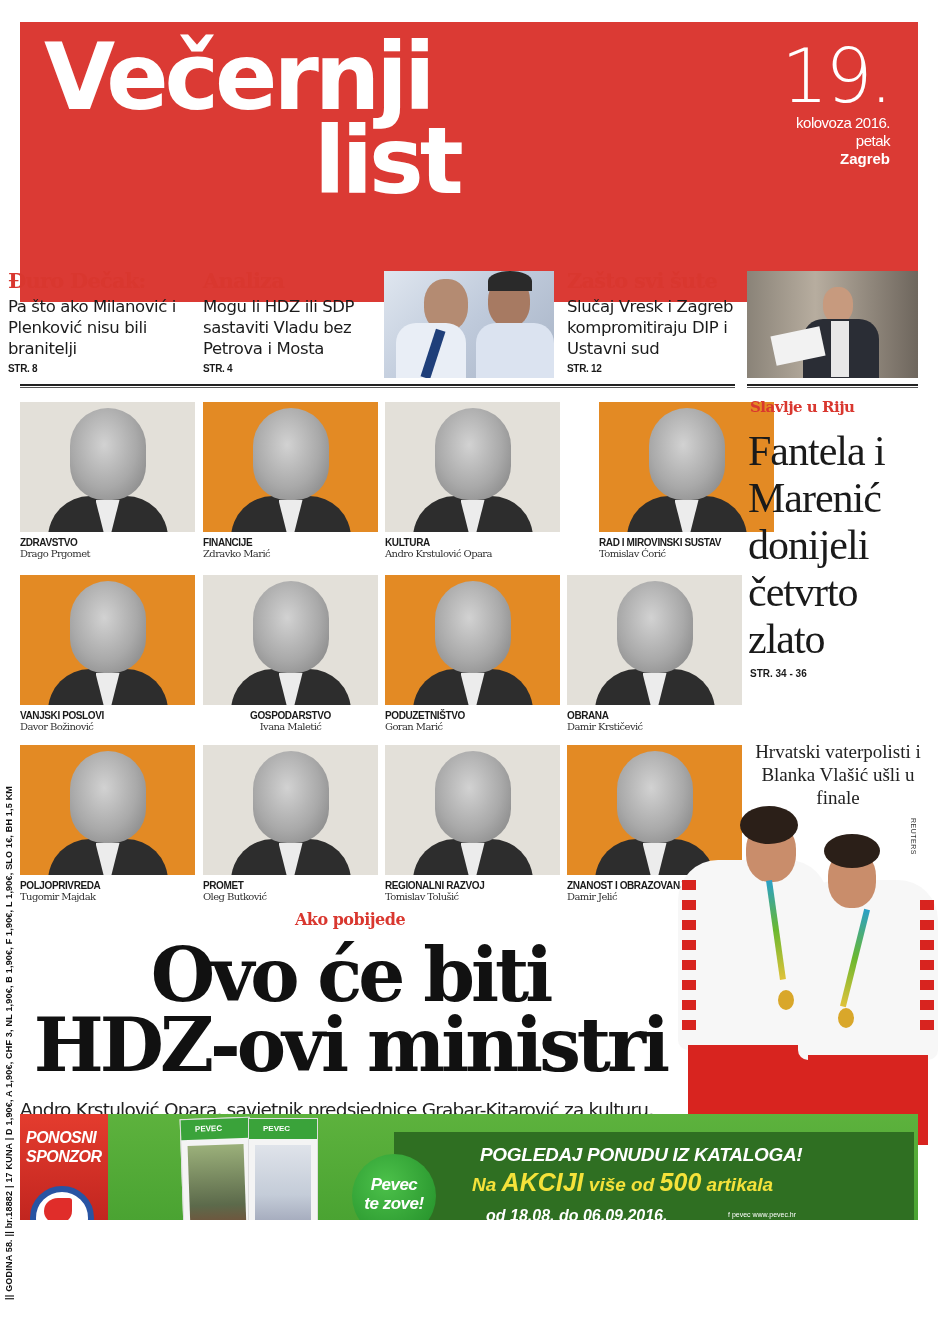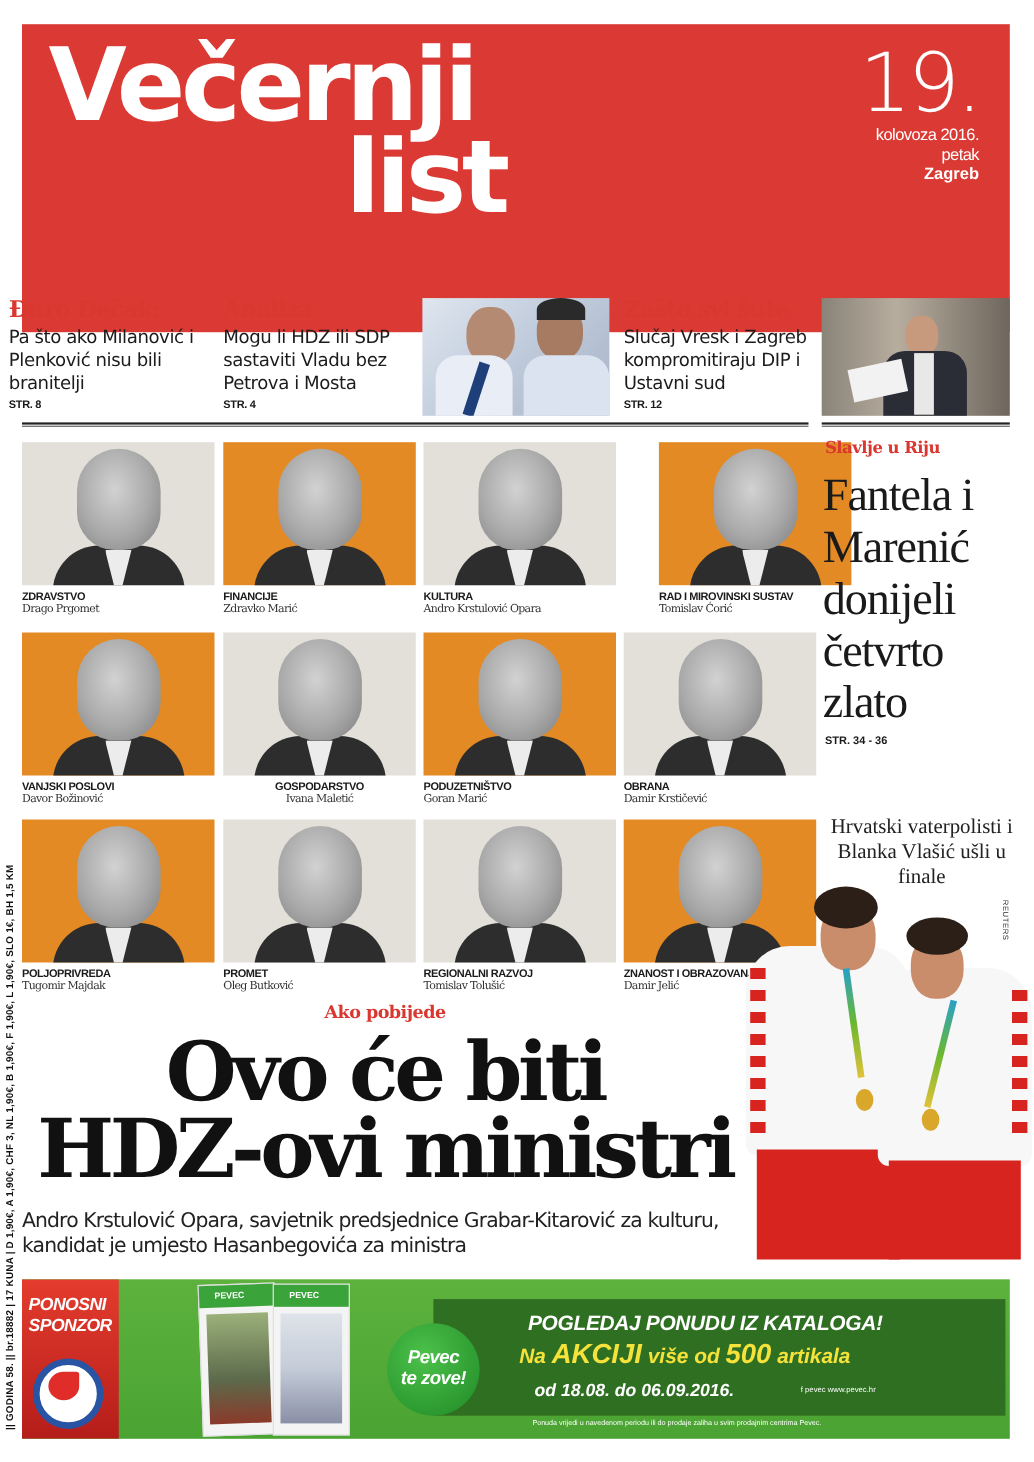--- a/index.html
+++ b/index.html
@@ -53,21 +53,21 @@
 
   
   .main-kicker { position: absolute; left: 20px; width: 660px; top: 910px; text-align: center; font-family: "DejaVu Serif", serif; font-weight: bold; font-size: 16px; color: #d9372f; letter-spacing: -0.5px; }
   .main-title { position: absolute; left: 20px; width: 660px; top: 940px; text-align: center; font-family: "DejaVu Serif", serif; font-weight: bold; font-size: 74px; line-height: 70px; letter-spacing: -4px; color: #111; }
   .main-deck { position: absolute; left: 20px; width: 660px; top: 1098px; text-align: left; font-family: "DejaVu Sans", sans-serif; font-size: 18.5px; line-height: 23px; letter-spacing: -0.8px; color: #222; }
 
   
   .sidecode { position: absolute; left: 4px; top: 1300px; transform: rotate(-90deg); transform-origin: left top; white-space: nowrap; font-weight: bold; font-size: 9px; letter-spacing: 0.2px; color: #111; }
 
   
-  .ad { position: absolute; left: 20px; top: 1163px; width: 898px; height: 145px; background: linear-gradient(#5db23d, #4aa332); overflow: hidden; }
+  .ad { position: absolute; left: 20px; top: 1114px; width: 898px; height: 106px; background: linear-gradient(#5db23d, #4aa332); overflow: hidden; }
   .ad .sponsor { position: absolute; left: 0; top: 0; width: 88px; height: 145px; background: linear-gradient(#e43c2e, #b51d1a); }
   .sponsor .txt { position: absolute; left: 6px; top: 14px; color: #fff; font-weight: bold; font-style: italic; font-size: 16px; line-height: 19px; letter-spacing: -0.5px; }
   .sponsor .badge { position: absolute; left: 10px; top: 72px; width: 64px; height: 64px; border-radius: 50%; background: #fff; border: 6px solid #2854a3; }
   .sponsor .badge::after { content: ""; position: absolute; left: 8px; top: 6px; width: 28px; height: 26px; background: #e02d2a; border-radius: 50% 10% 50% 50%; }
   .catalog { position: absolute; top: 4px; width: 70px; height: 138px; background: #f4f4f4; border: 1px solid #ddd; }
   .catalog .top { height: 20px; background: #3aa33a; color: #fff; font-size: 8px; font-weight: bold; padding: 5px 0 0 14px; }
   .catalog .img { margin: 6px 6px 0; height: 100px; background: linear-gradient(#9bb07a, #5c6a4b 60%, #8a3a2a); }
   .catalog.c2 .img { background: linear-gradient(#dfe3ea, #c4ccd8 50%, #8a8fa6); }
   .ad .dark { position: absolute; left: 374px; top: 18px; width: 520px; height: 106px; background: #2f6f22; }
   .ad .circle { position: absolute; left: 332px; top: 40px; width: 84px; height: 84px; border-radius: 50%; background: radial-gradient(circle at 40% 35%, #4cc14a, #1f8a26); color: #fff; font-weight: bold; font-style: italic; font-size: 17px; line-height: 19px; text-align: center; padding-top: 21px; letter-spacing: -0.5px; }

